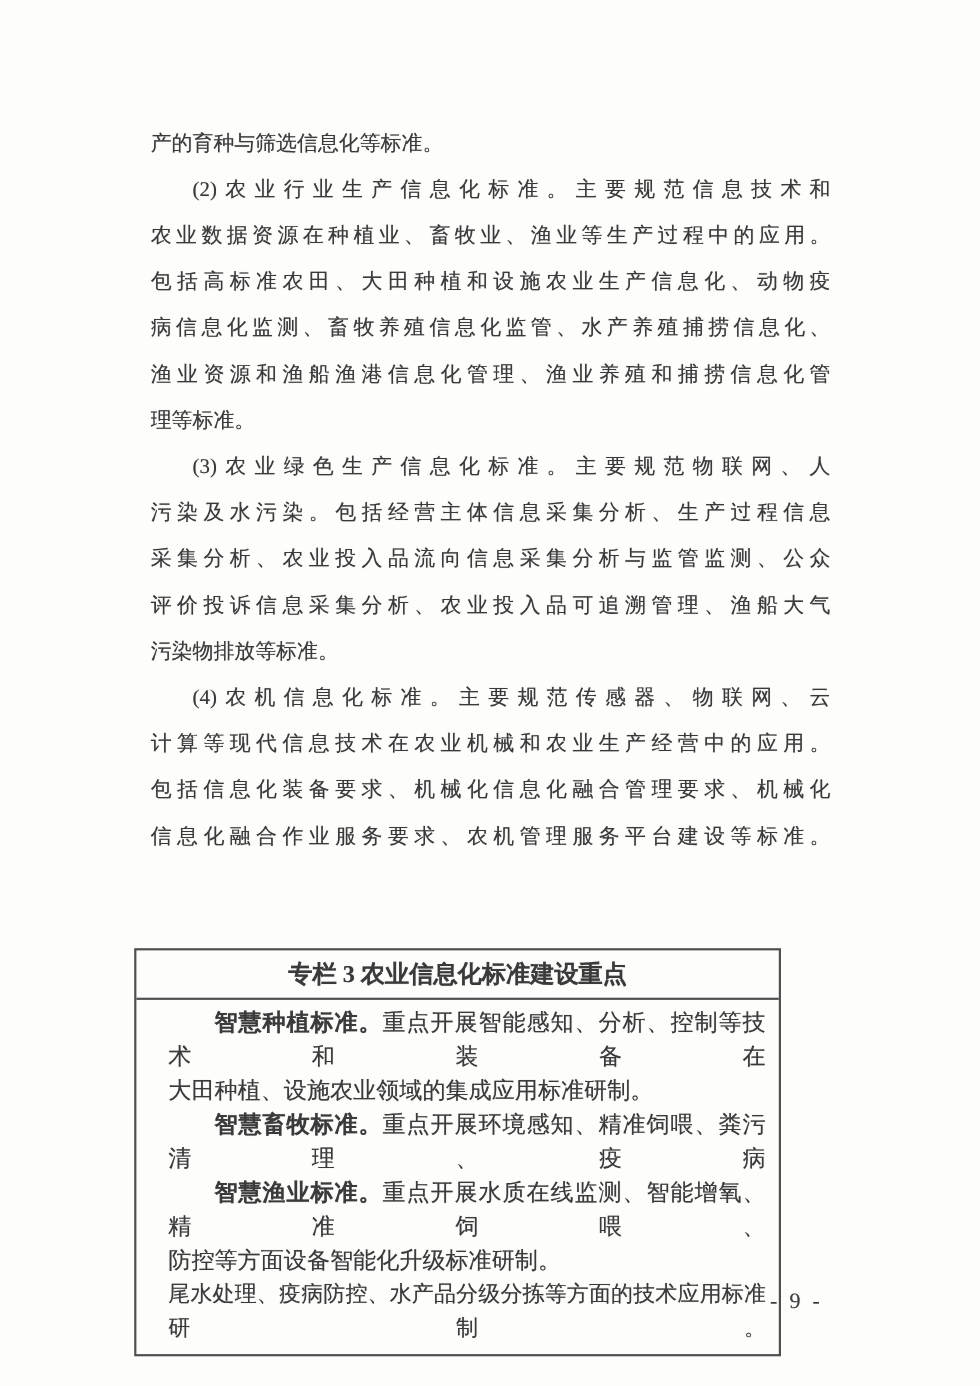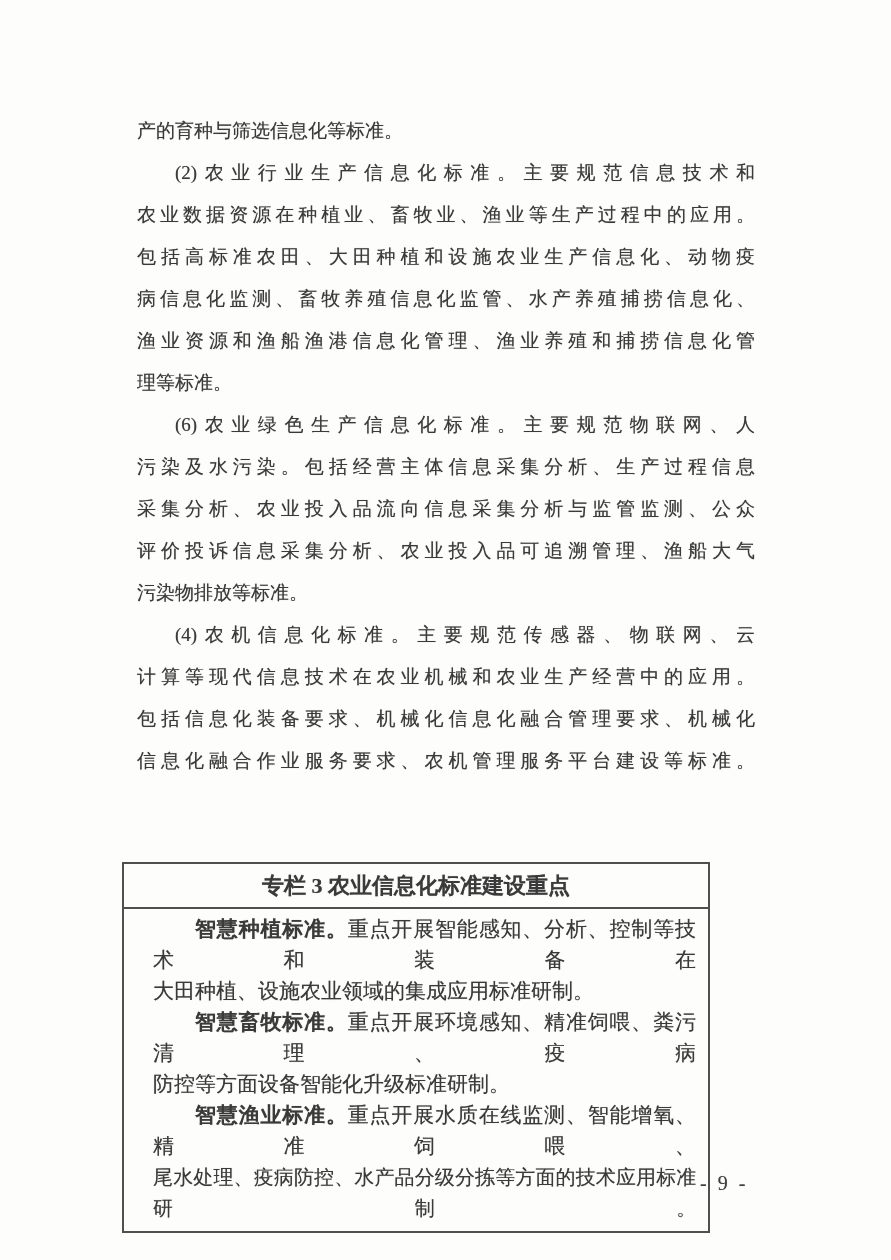--- a/index.html
+++ b/index.html
@@ -96,21 +96,21 @@
     <div>
       <div class="line indent jfull">(2)农业行业生产信息化标准。主要规范信息技术和</div>
       <div class="line jfull">农业数据资源在种植业、畜牧业、渔业等生产过程中的应用。</div>
       <div class="line jfull">包括高标准农田、大田种植和设施农业生产信息化、动物疫</div>
       <div class="line jfull">病信息化监测、畜牧养殖信息化监管、水产养殖捕捞信息化、</div>
       <div class="line jfull">渔业资源和渔船渔港信息化管理、渔业养殖和捕捞信息化管</div>
       <div class="line">理等标准。</div>
     </div>
 
     <div>
-      <div class="line indent jfull">(6)农业绿色生产信息化标准。主要规范物联网、人</div>
+      <div class="line indent jfull">(3)农业绿色生产信息化标准。主要规范物联网、人</div>
       <div class="line jfull">污染及水污染。包括经营主体信息采集分析、生产过程信息</div>
       <div class="line jfull">采集分析、农业投入品流向信息采集分析与监管监测、公众</div>
       <div class="line jfull">评价投诉信息采集分析、农业投入品可追溯管理、渔船大气</div>
       <div class="line">污染物排放等标准。</div>
     </div>
 
     <div>
       <div class="line indent jfull">(4)农机信息化标准。主要规范传感器、物联网、云</div>
       <div class="line jfull">计算等现代信息技术在农业机械和农业生产经营中的应用。</div>
       <div class="line jfull">包括信息化装备要求、机械化信息化融合管理要求、机械化</div>
@@ -124,25 +124,25 @@
     <div class="callout-body">
 
       <div class="bline indent jfull">
         <span class="term">智慧种植标准。</span><span>重点开展智能感知、分析、控制等技术和装备在</span>
       </div>
       <div class="bline">大田种植、设施农业领域的集成应用标准研制。</div>
 
       <div class="bline indent jfull">
         <span class="term">智慧畜牧标准。</span><span>重点开展环境感知、精准饲喂、粪污清理、疫病</span>
       </div>
-      <div class="bline">防控等方面设备智能化升级标准研制。</div>
-
       <div class="bline indent jfull">
         <span class="term">智慧渔业标准。</span><span>重点开展水质在线监测、智能增氧、精准饲喂、</span>
       </div>
+
+      <div class="bline">防控等方面设备智能化升级标准研制。</div>
       <div class="bline tight jfull">尾水处理、疫病防控、水产品分级分拣等方面的技术应用标准研制。</div>
 
     </div>
   </div>
 
   <div class="page-number">- 9 -</div>
 
 </div>
 
 </body></html>

